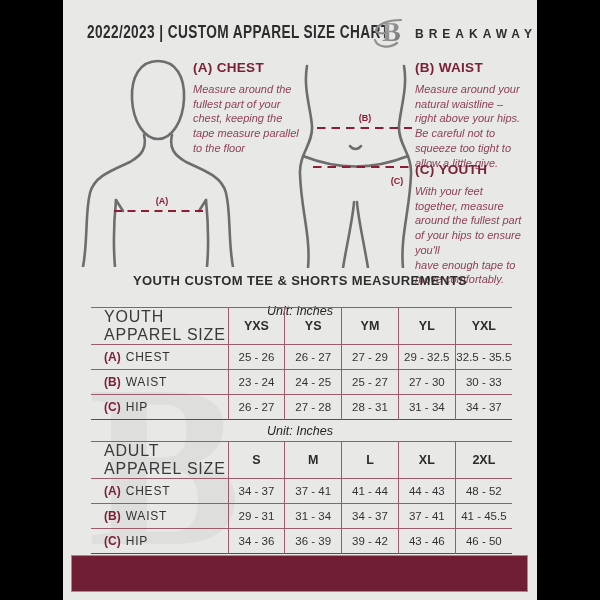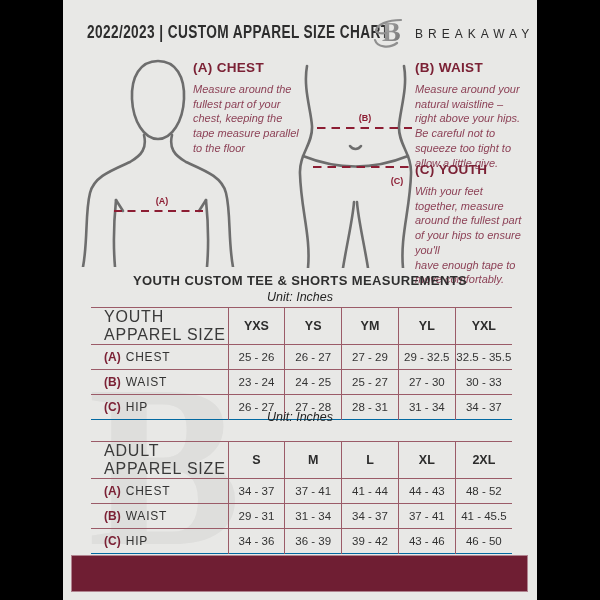--- a/index.html
+++ b/index.html
@@ -12,21 +12,21 @@
     background:#e8e8e6;overflow:hidden;
   }
   
   .hdr-title{
     position:absolute;left:24px;top:22px;
     font-size:18px;font-weight:bold;color:#2d2d2d;letter-spacing:.5px;
     transform:scaleX(.76);transform-origin:left top;white-space:nowrap;
   }
   .logo{position:absolute;left:310px;top:14px;width:32px;height:34px;}
   .brand{
-    position:absolute;left:352px;top:27px;font-size:12px;font-weight:normal;
+    position:absolute;left:352px;top:27px;font-size:12px;font-weight:bold;
     color:#2d2d2d;letter-spacing:5px;white-space:nowrap;
   }
   
   .fig{position:absolute;}
   .fig-left{left:15px;top:55px;}
   .fig-right{left:230px;top:58px;}
   .guide-block{position:absolute;}
   .guide-block h3{
     margin:0 0 7px 0;font-size:13.5px;font-weight:bold;color:#7b2135;letter-spacing:.3px;
   }
@@ -36,21 +36,21 @@
   }
   .blk-a{left:130px;top:60px;width:110px;}
   .blk-b{left:352px;top:60px;width:112px;}
   .blk-c{left:352px;top:162px;width:118px;}
   
   .section-title{position:absolute;left:0;width:474px;text-align:center;}
   .section-title .t{
     font-size:13px;font-weight:bold;color:#2f2f2f;letter-spacing:.4px;
   }
   .section-title .u{
-    font-size:12.5px;font-style:italic;color:#252525;margin-top:2px;
+    font-size:12.5px;font-style:italic;color:#252525;margin-top:16px;
   }
   .st-youth{top:273px;}
   .st-adult{top:408px;}
   
   table.size-table{
     position:absolute;left:28px;width:421px;border-collapse:collapse;table-layout:fixed;
   }
   .tbl-youth{top:307px;}
   .tbl-adult{top:441px;}
   table.size-table col.c0{width:137px;}

